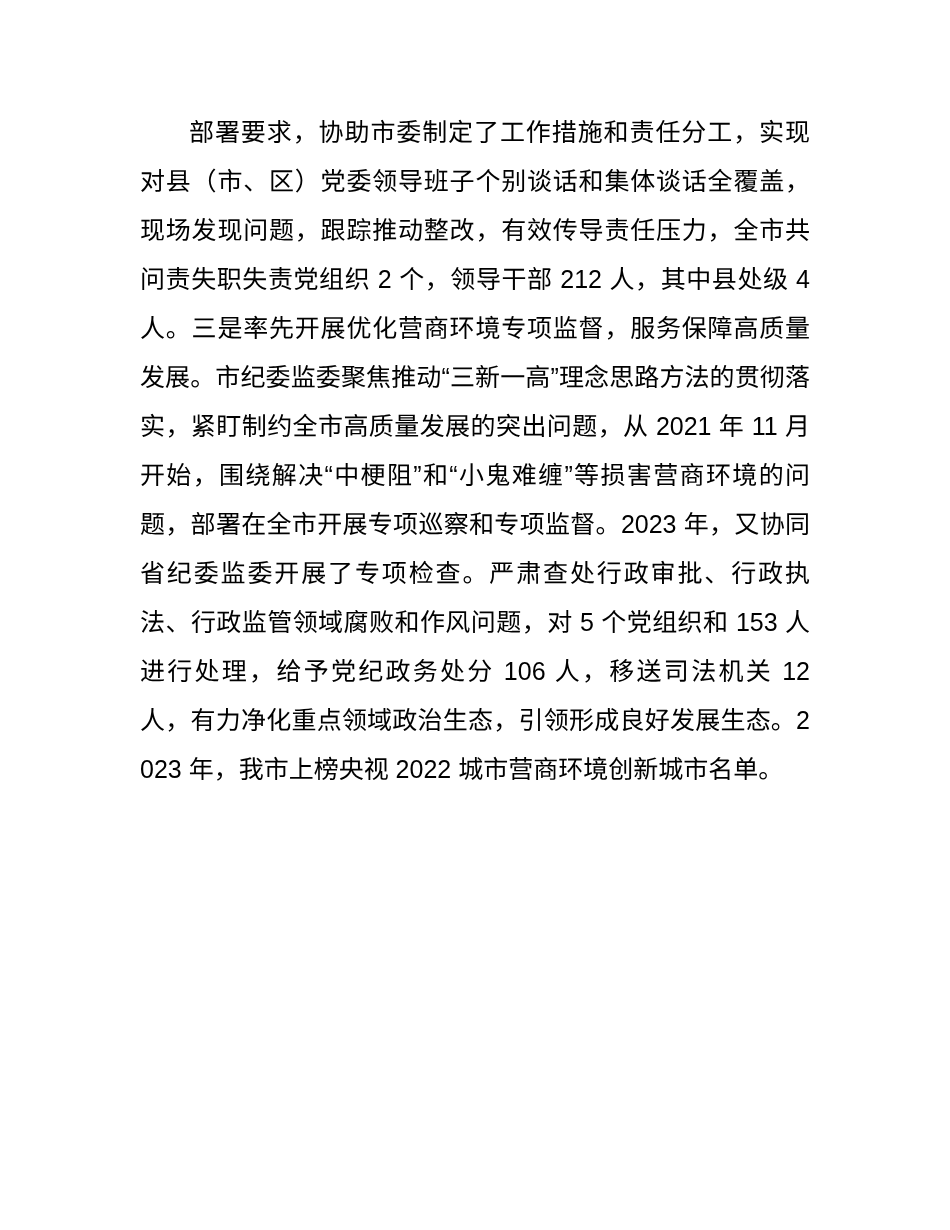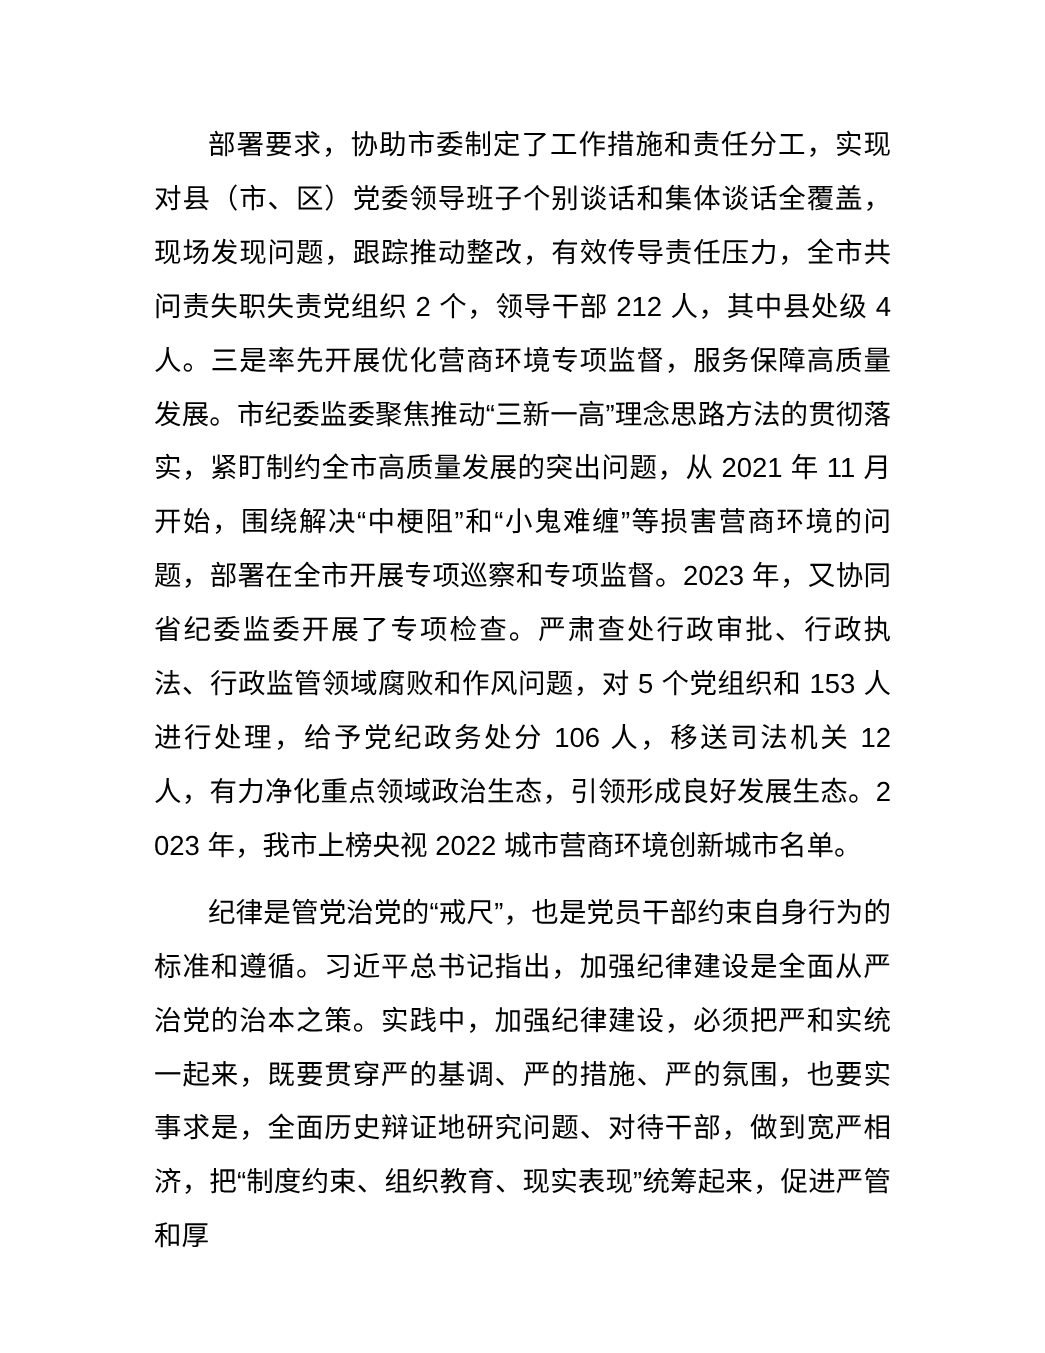--- a/index.html
+++ b/index.html
@@ -32,14 +32,13 @@
     overflow-wrap: anywhere;
     font-weight: 400;
     letter-spacing: 0;
   }
 </style>
 </head>
 <body>
 
 <div class="page">
   <p class="para">部署要求，协助市委制定了工作措施和责任分工，实现对县（市、区）党委领导班子个别谈话和集体谈话全覆盖，现场发现问题，跟踪推动整改，有效传导责任压力，全市共问责失职失责党组织 2 个，领导干部 212 人，其中县处级 4 人。三是率先开展优化营商环境专项监督，服务保障高质量发展。市纪委监委聚焦推动“三新一高”理念思路方法的贯彻落实，紧盯制约全市高质量发展的突出问题，从 2021 年 11 月开始，围绕解决“中梗阻”和“小鬼难缠”等损害营商环境的问题，部署在全市开展专项巡察和专项监督。2023 年，又协同省纪委监委开展了专项检查。严肃查处行政审批、行政执法、行政监管领域腐败和作风问题，对 5 个党组织和 153 人进行处理，给予党纪政务处分 106 人，移送司法机关 12 人，有力净化重点领域政治生态，引领形成良好发展生态。2023 年，我市上榜央视 2022 城市营商环境创新城市名单。</p>
-  <p class="para">纪律是管党治党的“戒尺”，也是党员干部约束自身行为的标准和遵循。习近平总书记指出，加强纪律建设是全面从严治党的治本之策。实践中，加强纪律建设，必须把严和实统一起来，既要贯穿严的基调、严的措施、严的氛围，也要实事求是，全面历史辩证地研究问题、对待干部，做到宽严相济，把“制度约束、组织教育、现实表现”统筹起来，促进严管和厚</p>
 </div>
 
 </body></html>

